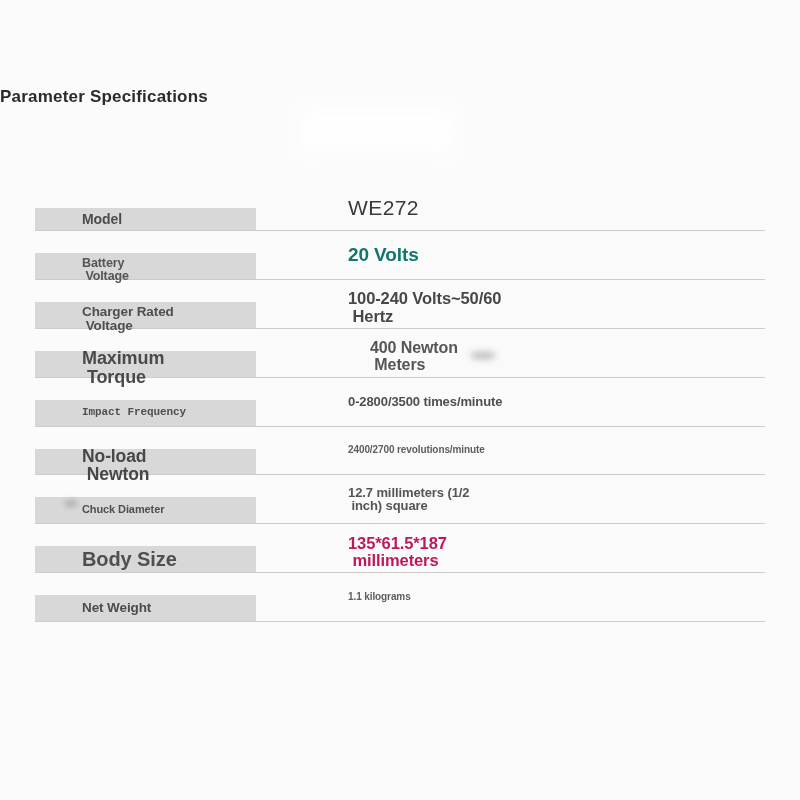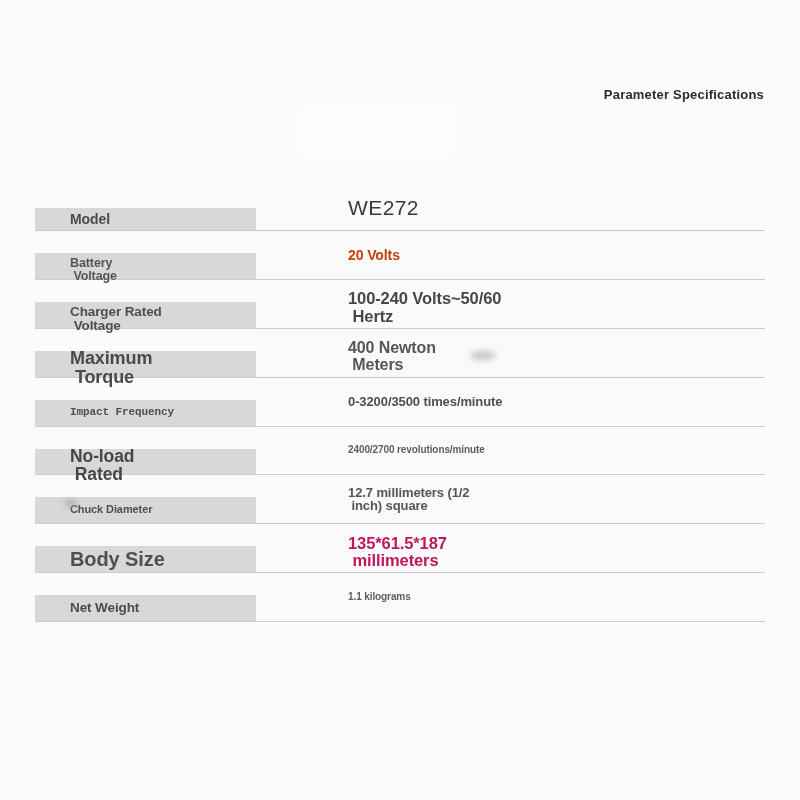--- a/index.html
+++ b/index.html
@@ -11,22 +11,22 @@
     font-family: "Liberation Sans", "DejaVu Sans", sans-serif;
     overflow: hidden;
     position: relative;
   }
 
   .page-title {
     position: absolute;
     top: 87px;
     left: 0;
     width: 764px;
-    text-align: right;
-    font-size: 13px;
+    text-align: left;
+    font-size: 17px;
     font-weight: bold;
     color: #2b2b2b;
     letter-spacing: 0.2px;
     margin: 0;
   }
 
   .spec-table {
     position: absolute;
     left: 35px;
     top: 186px;
@@ -46,21 +46,21 @@
 
   .cell {
     display: flex;
     align-items: center;
     min-height: 0;
     box-sizing: border-box;
   }
 
   .cell-label {
     background: #d8d8d8;
-    padding-left: 35px;
+    padding-left: 47px;
     margin-top: 22px;
   }
 
   .cell-value {
     background: #fafafa;
     padding-left: 92px;
   }
 
   .txt {
     white-space: pre-wrap;
@@ -68,25 +68,25 @@
     font-weight: bold;
     letter-spacing: -0.1px;
   }
 
   .shift { transform: translateY(4px); }
 
   
   .s-model-label   { font-size: 14px;   color: #4c4c4c; }
   .s-model-value   { font-size: 21px;   font-weight: 400; color: #3a3a3a; letter-spacing: 0.4px; }
   .s-battery-label { font-size: 12.5px; color: #555555; }
-  .s-battery-value { font-size: 14px; color: #c2410c; }
+  .s-battery-value { font-size: 19px; color: #0f766e; }
   .s-charger-label { font-size: 13.5px; color: #4f4f4f; }
   .s-charger-value { font-size: 16.5px; color: #474747; }
   .s-torque-label  { font-size: 18px;   color: #4a4a4a; }
-  .s-torque-value  { font-size: 16px;   color: #555555; }
+  .s-torque-value  { font-size: 16px;   color: #555555; margin-left: 22px; }
   .s-impact-label  { font-size: 11px; color: #4f4f4f; font-family: Liberation Mono, monospace; }
   .s-impact-value  { font-size: 13px;   color: #4f4f4f; }
   .s-speed-label   { font-size: 17.5px; color: #474747; }
   .s-speed-value   { font-size: 10px;   color: #5e5e5e; }
   .s-chuck-label   { font-size: 11px;   color: #4f4f4f; }
   .s-chuck-value   { font-size: 13px;   color: #555555; }
   .s-body-label    { font-size: 20px;   color: #4f4f4f; }
   .s-body-value    { font-size: 16.5px; color: #be185d; }
   .s-weight-label  { font-size: 13.5px; color: #4c4c4c; }
   .s-weight-value  { font-size: 10px;   color: #5e5e5e; }
@@ -159,28 +159,28 @@
       <span class="txt s-torque-value shift">400 Newton
  Meters</span>
     </div>
   </div>
 
   <div class="spec-row">
     <div class="cell cell-label">
       <span class="txt s-impact-label">Impact Frequency</span>
     </div>
     <div class="cell cell-value">
-      <span class="txt s-impact-value">0-3200/3500 times/minute</span>
+      <span class="txt s-impact-value">0-2800/3500 times/minute</span>
     </div>
   </div>
 
   <div class="spec-row">
     <div class="cell cell-label">
       <span class="txt s-speed-label shift">No-load
- Rated</span>
+ Newton</span>
     </div>
     <div class="cell cell-value">
       <span class="txt s-speed-value">2400/2700 revolutions/minute</span>
     </div>
   </div>
 
   <div class="spec-row">
     <div class="cell cell-label">
       <span class="txt s-chuck-label">Chuck Diameter</span>
     </div>

